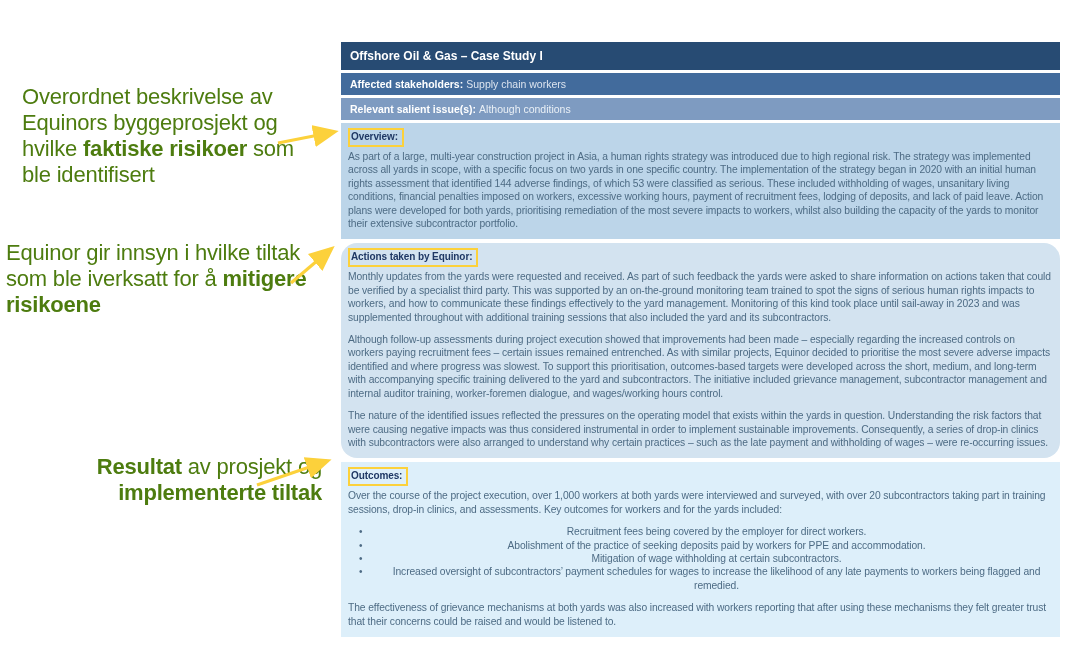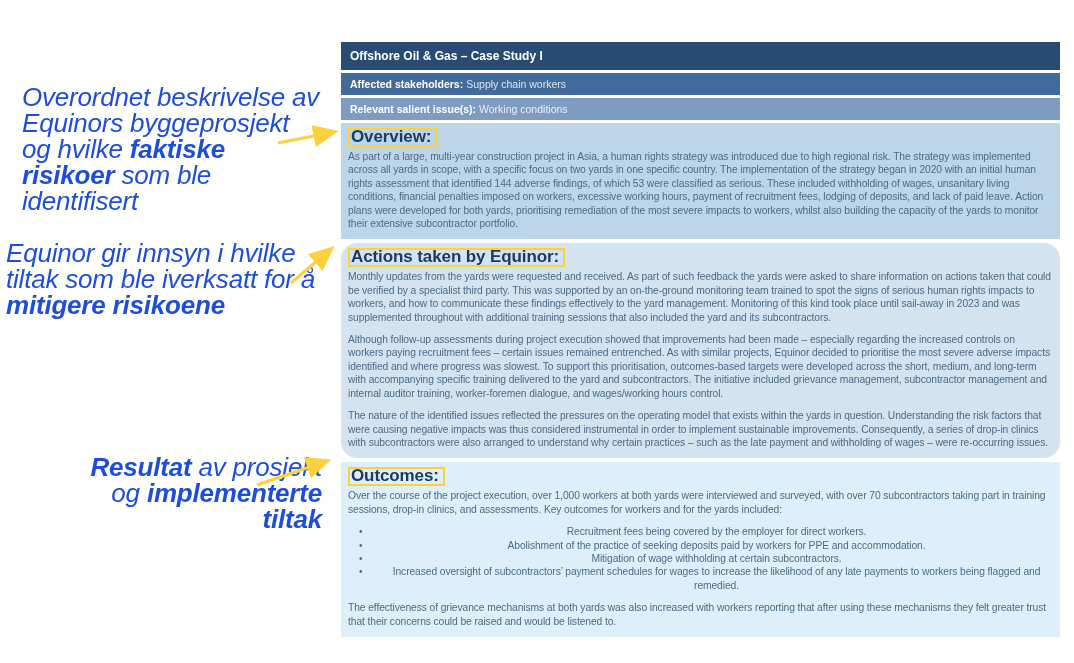--- a/index.html
+++ b/index.html
@@ -4,25 +4,24 @@
 <style>
   html,body{margin:0;padding:0;}
   body{
     width:1074px;height:663px;position:relative;overflow:hidden;
     background:#ffffff;
     font-family:"Liberation Sans", sans-serif;
   }
   
   .annotation{
     position:absolute;
-    color:#1d4ed8;
-    font-size:26px;
+    color:#4d7c0f;
+    font-size:22px;
     line-height:26px;
     letter-spacing:-0.2px;
-    font-style:italic;
   }
   .annotation b{font-weight:bold;}
   
   #arrows{position:absolute;left:0;top:0;pointer-events:none;}
   
   .panel{
     position:absolute;left:341px;top:42px;width:719px;
   }
   .bar{
     box-sizing:border-box;width:100%;
@@ -45,21 +44,21 @@
     font-size:10.3px;line-height:13.4px;letter-spacing:-0.1px;
   }
   .section.overview{background:#BCD5E9;}
   .section.actions{background:#D3E3F0;border-radius:16px;}
   .section.outcomes{background:#DDEFFA;margin-bottom:0;}
   .heading-box{
     display:inline-block;
     border:2px solid #FCD13B;
     padding:0 4px 1px 1px;
     margin:0 0 3px 0;
-    color:#1F3864;font-weight:bold;font-size:17px;line-height:14px;
+    color:#1F3864;font-weight:bold;font-size:10px;line-height:14px;
     background:transparent;
   }
   .section p{margin:0 0 9px 0;}
   .section p:last-child{margin-bottom:0;}
   .section p.tight{margin-bottom:0;}
   ul.outcome-list{
     margin:9px 0 9px 0;padding:0;list-style:none;
   }
   ul.outcome-list li{
     position:relative;padding-left:34px;text-align:center;
@@ -100,21 +99,21 @@
 
   <div class="bar title-bar">
     <span>Offshore Oil &amp; Gas – Case Study I</span>
   </div>
 
   <div class="bar stakeholders-bar">
     <span class="lbl">Affected stakeholders:</span><span class="val">Supply chain workers</span>
   </div>
 
   <div class="bar salient-bar">
-    <span class="lbl">Relevant salient issue(s):</span><span class="val">Working conditions</span>
+    <span class="lbl">Relevant salient issue(s):</span><span class="val">Although conditions</span>
   </div>
 
   <div class="section overview">
     <div class="heading-box">
       <span>Overview:</span>
     </div>
     <p class="tight">As part of a large, multi-year construction project in Asia, a human rights strategy was introduced due to high regional risk. The strategy was implemented across all yards in scope, with a specific focus on two yards in one specific country. The implementation of the strategy began in 2020 with an initial human rights assessment that identified 144 adverse findings, of which 53 were classified as serious. These included withholding of wages, unsanitary living conditions, financial penalties imposed on workers, excessive working hours, payment of recruitment fees, lodging of deposits, and lack of paid leave. Action plans were developed for both yards, prioritising remediation of the most severe impacts to workers, whilst also building the capacity of the yards to monitor their extensive subcontractor portfolio.</p>
   </div>
 
   <div class="section actions">
@@ -123,21 +122,21 @@
     </div>
     <p>Monthly updates from the yards were requested and received. As part of such feedback the yards were asked to share information on actions taken that could be verified by a specialist third party. This was supported by an on-the-ground monitoring team trained to spot the signs of serious human rights impacts to workers, and how to communicate these findings effectively to the yard management. Monitoring of this kind took place until sail-away in 2023 and was supplemented throughout with additional training sessions that also included the yard and its subcontractors.</p>
     <p>Although follow-up assessments during project execution showed that improvements had been made – especially regarding the increased controls on workers paying recruitment fees – certain issues remained entrenched. As with similar projects, Equinor decided to prioritise the most severe adverse impacts identified and where progress was slowest. To support this prioritisation, outcomes-based targets were developed across the short, medium, and long-term with accompanying specific training delivered to the yard and subcontractors. The initiative included grievance management, subcontractor management and internal auditor training, worker-foremen dialogue, and wages/working hours control.</p>
     <p>The nature of the identified issues reflected the pressures on the operating model that exists within the yards in question.  Understanding the risk factors that were causing negative impacts was thus considered instrumental in order to implement sustainable improvements. Consequently, a series of drop-in clinics with subcontractors were also arranged to understand why certain practices – such as the late payment and withholding of wages – were re-occurring issues.</p>
   </div>
 
   <div class="section outcomes">
     <div class="heading-box">
       <span>Outcomes:</span>
     </div>
-    <p>Over the course of the project execution, over 1,000 workers at both yards were interviewed and surveyed, with over 70 subcontractors taking part in training sessions, drop-in clinics, and assessments. Key outcomes for workers and for the yards included:</p>
+    <p>Over the course of the project execution, over 1,000 workers at both yards were interviewed and surveyed, with over 20 subcontractors taking part in training sessions, drop-in clinics, and assessments. Key outcomes for workers and for the yards included:</p>
     <ul class="outcome-list">
       <li>Recruitment fees being covered by the employer for direct workers.</li>
       <li>Abolishment of the practice of seeking deposits paid by workers for PPE and accommodation.</li>
       <li>Mitigation of wage withholding at certain subcontractors.</li>
       <li>Increased oversight of subcontractors’ payment schedules for wages to increase the likelihood of any late payments to workers being flagged and remedied.</li>
     </ul>
     <p>The effectiveness of grievance mechanisms at both yards was also increased with workers reporting that after using these mechanisms they felt greater trust that their concerns could be raised and would be listened to.</p>
   </div>
 
 </div>

